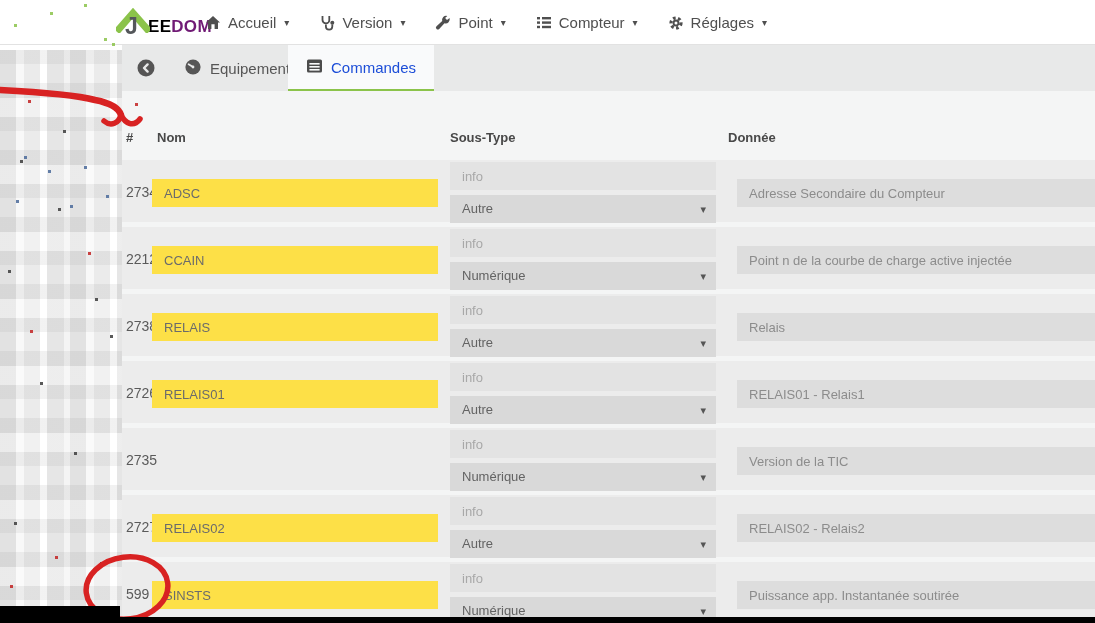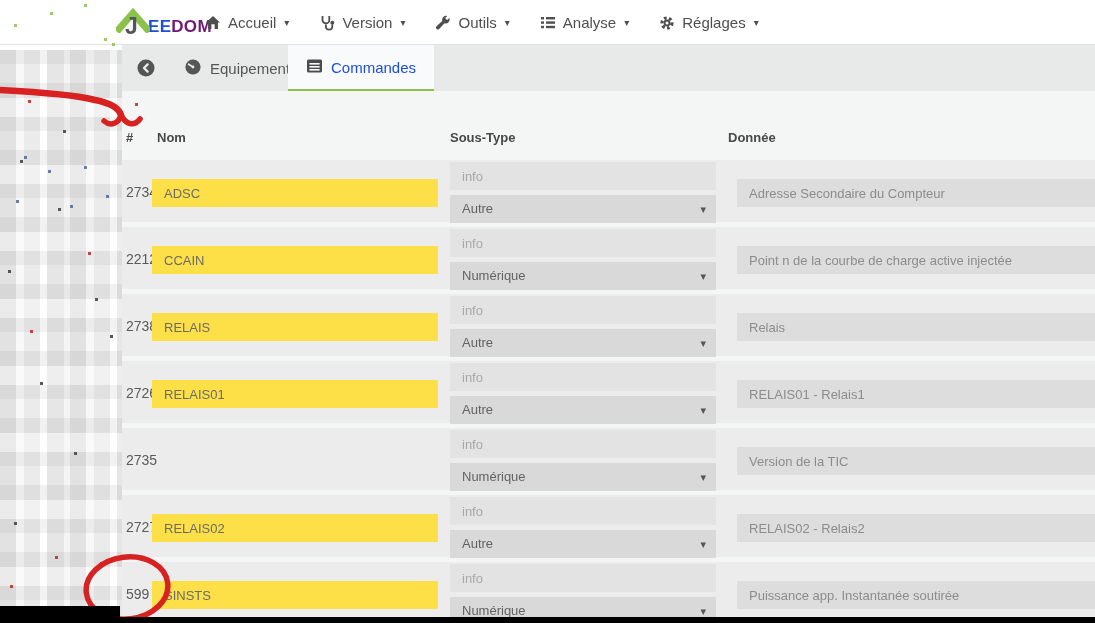--- a/index.html
+++ b/index.html
@@ -8,21 +8,21 @@
   .screen { position:relative; width:1095px; height:623px; overflow:hidden; background:#fff; }
 
   
   .navbar { position:absolute; left:0; top:0; width:1095px; height:45px; background:#ffffff;
             border-bottom:1px solid #e2e2e2; z-index:2; }
   .logo { position:absolute; left:116px; top:3px; height:40px; display:flex; align-items:flex-end; cursor:pointer; }
   .logo-house { position:relative; width:34px; height:38px; }
   .logo-roof { position:absolute; left:0; top:2px; }
   .logo-j { position:absolute; left:9px; top:8px; font-size:23px; font-weight:700; color:#54575a; }
   .logo-text { font-size:17px; font-weight:700; letter-spacing:.3px; padding-bottom:6px; margin-left:-2px; }
-  .logo-ee { color:#1d4ed8; } .logo-dom { color:#701a75; }
+  .logo-ee { color:#000000; } .logo-dom { color:#701a75; }
   .menu { position:absolute; left:205px; top:0; height:45px; display:flex; }
   .menu-item { display:flex; align-items:center; gap:7px; margin-right:30px; color:#4f4f4f;
                font-size:15px; cursor:pointer; white-space:nowrap; }
   .menu-item svg { display:block; }
   .caret { font-size:10px; color:#4f4f4f; margin-left:1px; }
 
   
   .tabstrip { position:absolute; left:122px; top:45px; width:973px; height:46px; background:#e8e9e9; z-index:2; }
   .back-btn { position:absolute; left:14px; top:13px; width:20px; height:20px; cursor:pointer; }
   .tab { position:absolute; top:0; height:46px; display:flex; align-items:center; gap:8px;
@@ -103,37 +103,37 @@
           </span>
         <span>Version</span>
         <span class="caret">▾</span>
       </div>
       <div class="menu-item">
         <span>
             <svg width="16" height="16" viewBox="0 0 16 16">
               <path d="M14.6 3.1 a4.1 4.1 0 0 1 -5.1 5.1 L4.2 13.9 a1.9 1.9 0 0 1 -2.7-2.7 L7.2 6 a4.1 4.1 0 0 1 5.1-5.1 L10.1 3.1 l1.9 1.9 z" fill="#4f4f4f"></path>
             </svg>
           </span>
-        <span>Outils</span>
+        <span>Point</span>
         <span class="caret">▾</span>
       </div>
       <div class="menu-item">
         <span>
             <svg width="16" height="15" viewBox="0 0 16 15">
               <g fill="#4f4f4f">
                 <rect x="1" y="2" width="3" height="2.4"></rect>
                 <rect x="6" y="2" width="9" height="2.4"></rect>
                 <rect x="1" y="6.4" width="3" height="2.4"></rect>
                 <rect x="6" y="6.4" width="9" height="2.4"></rect>
                 <rect x="1" y="10.8" width="3" height="2.4"></rect>
                 <rect x="6" y="10.8" width="9" height="2.4"></rect>
               </g>
             </svg>
           </span>
-        <span>Analyse</span>
+        <span>Compteur</span>
         <span class="caret">▾</span>
       </div>
       <div class="menu-item">
         <span>
             <svg width="16" height="16" viewBox="0 0 16 16">
               <circle cx="8" cy="8" r="5" fill="none" stroke="#4f4f4f" stroke-width="3.2" stroke-dasharray="2.6 2.4"></circle>
               <circle cx="8" cy="8" r="3.4" fill="#4f4f4f"></circle>
               <circle cx="8" cy="8" r="1.5" fill="#ffffff"></circle>
             </svg>
           </span>

